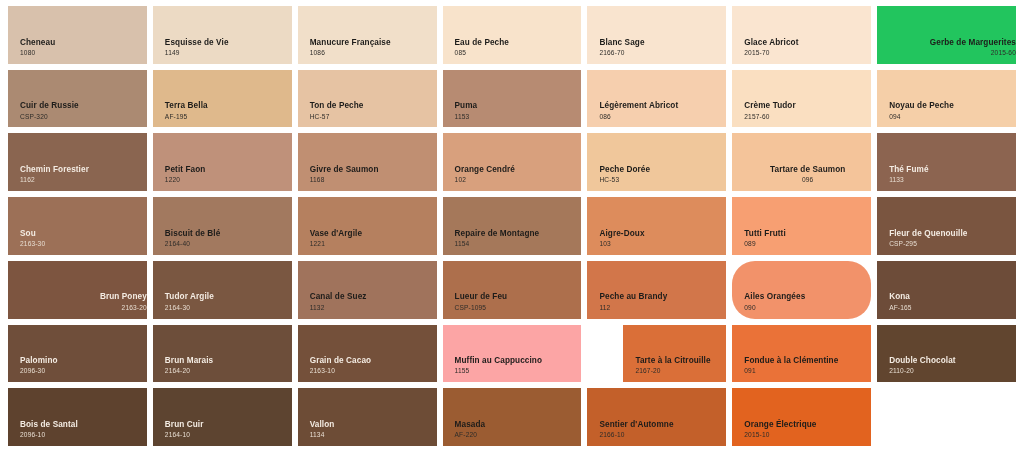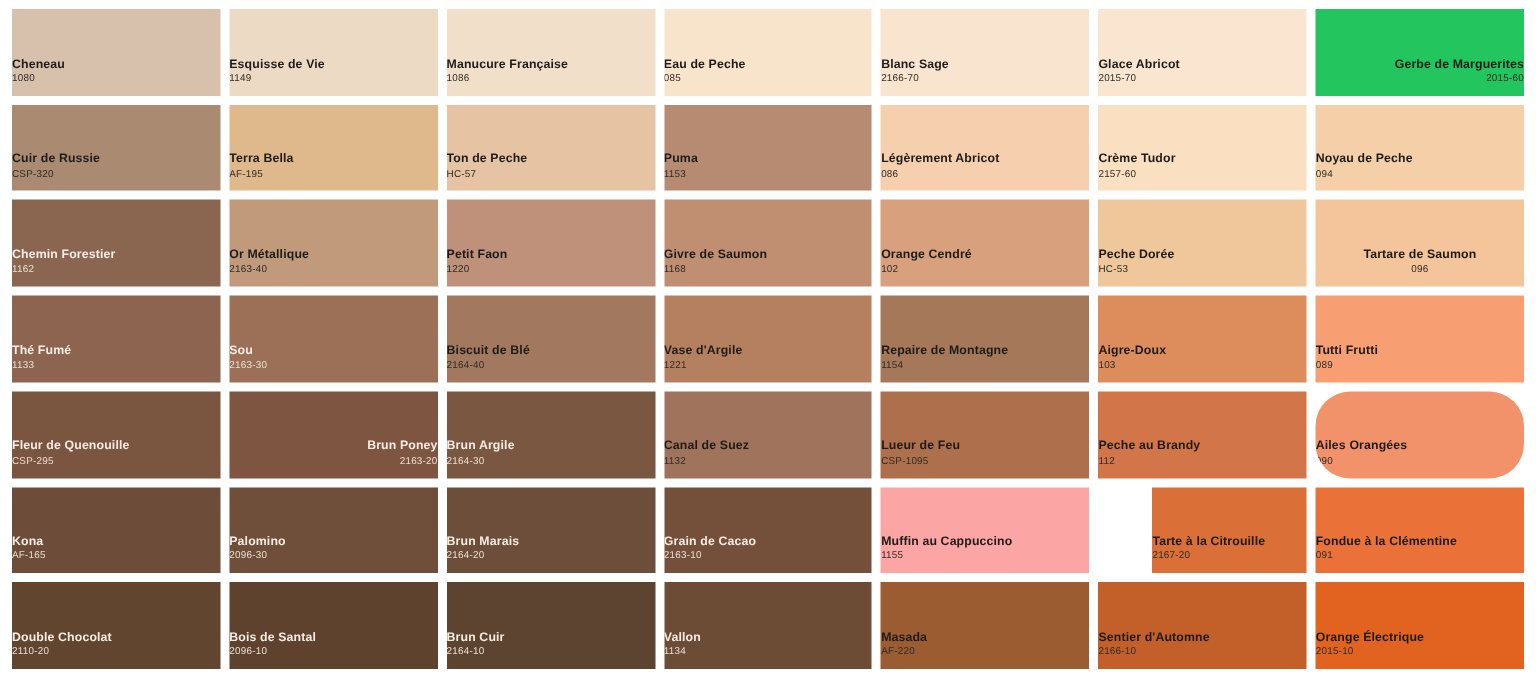--- a/index.html
+++ b/index.html
@@ -23,21 +23,21 @@
     width: 1008px;
     height: 440px;
     padding: 6px 8px;
     box-sizing: content-box;
   }
   .swatch {
     position: relative;
     display: flex;
     flex-direction: column;
     justify-content: flex-end;
-    padding: 0 0 6px 0;
+    padding: 0 0 6px 12px;
     box-sizing: border-box;
     overflow: hidden;
   }
   .swatch-name {
     font-size: 8.2px;
     font-weight: bold;
     line-height: 1.25;
     letter-spacing: 0.1px;
     white-space: nowrap;
   }
@@ -111,24 +111,20 @@
       <div class="swatch-code">2157-60</div>
     </div>
     <div class="swatch text-dark" style="background: rgb(245, 207, 168);">
       <div class="swatch-name">Noyau de Peche</div>
       <div class="swatch-code">094</div>
     </div>
     <div class="swatch text-light" style="background: rgb(138, 101, 80);">
       <div class="swatch-name">Chemin Forestier</div>
       <div class="swatch-code">1162</div>
     </div>
-    <div class="swatch text-dark" style="background: rgb(193, 154, 123);">
-      <div class="swatch-name">Or Métallique</div>
-      <div class="swatch-code">2163-40</div>
-    </div>
     <div class="swatch text-dark" style="background: rgb(191, 145, 122);">
       <div class="swatch-name">Petit Faon</div>
       <div class="swatch-code">1220</div>
     </div>
     <div class="swatch text-dark" style="background: rgb(192, 143, 114);">
       <div class="swatch-name">Givre de Saumon</div>
       <div class="swatch-code">1168</div>
     </div>
     <div class="swatch text-dark" style="background: rgb(216, 160, 125);">
       <div class="swatch-name">Orange Cendré</div>
@@ -172,21 +168,21 @@
     </div>
     <div class="swatch text-light" style="background: rgb(122, 85, 64);">
       <div class="swatch-name">Fleur de Quenouille</div>
       <div class="swatch-code">CSP-295</div>
     </div>
     <div class="swatch text-light" style="background: rgb(125, 85, 64); align-items: flex-end;">
       <div class="swatch-name">Brun Poney</div>
       <div class="swatch-code">2163-20</div>
     </div>
     <div class="swatch text-light" style="background: rgb(122, 87, 65);">
-      <div class="swatch-name">Brun Argile</div>
+      <div class="swatch-name">Tudor Argile</div>
       <div class="swatch-code">2164-30</div>
     </div>
     <div class="swatch text-dark" style="background: rgb(160, 115, 92);">
       <div class="swatch-name">Canal de Suez</div>
       <div class="swatch-code">1132</div>
     </div>
     <div class="swatch text-dark" style="background: rgb(173, 111, 76);">
       <div class="swatch-name">Lueur de Feu</div>
       <div class="swatch-code">CSP-1095</div>
     </div>

